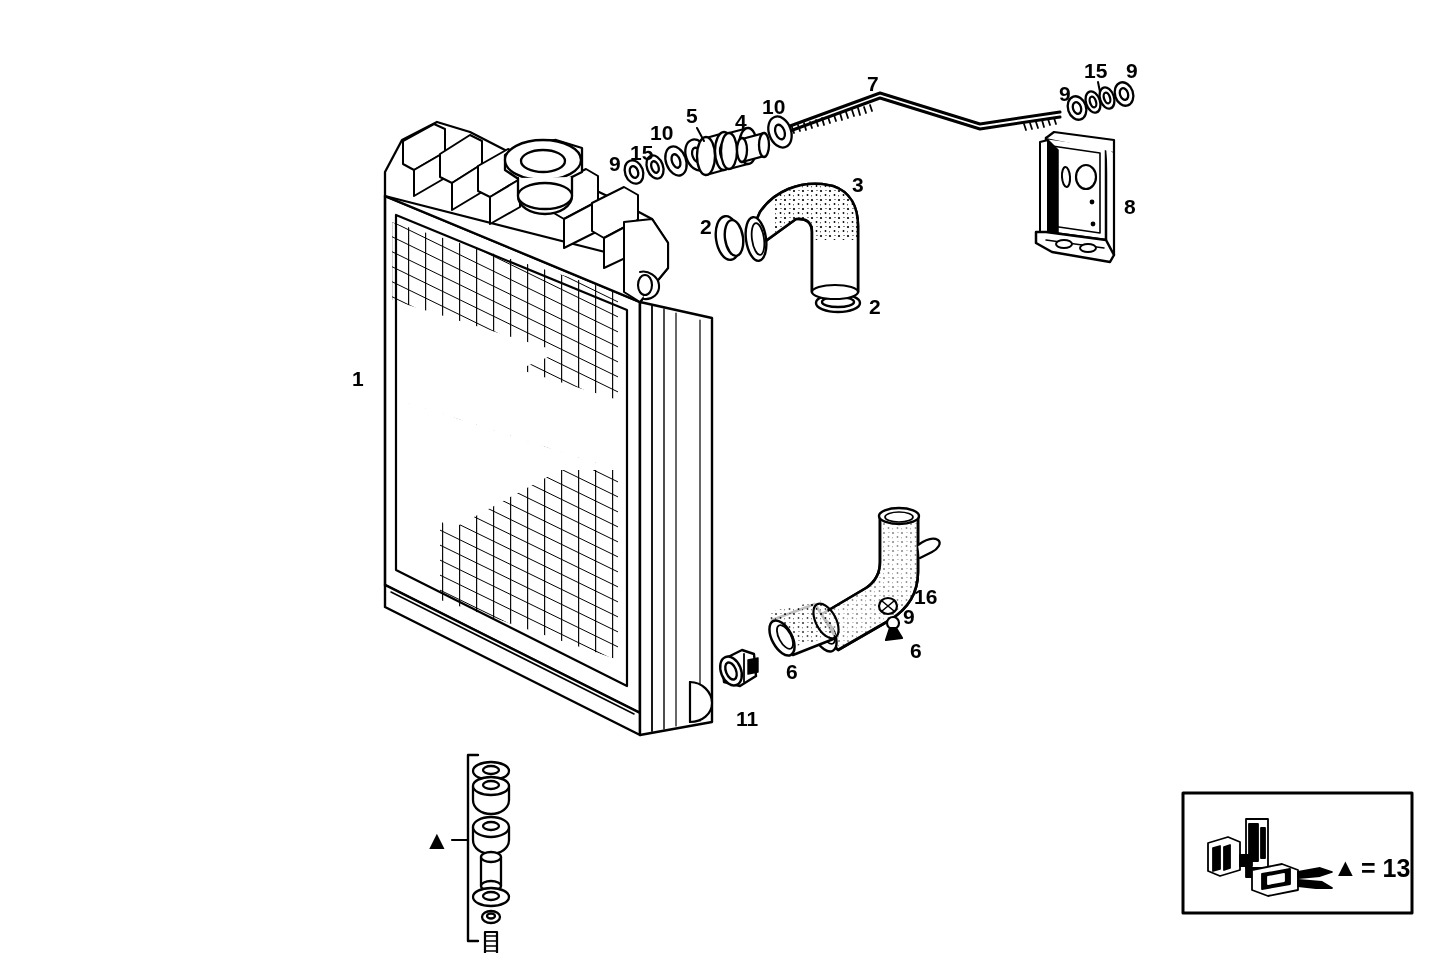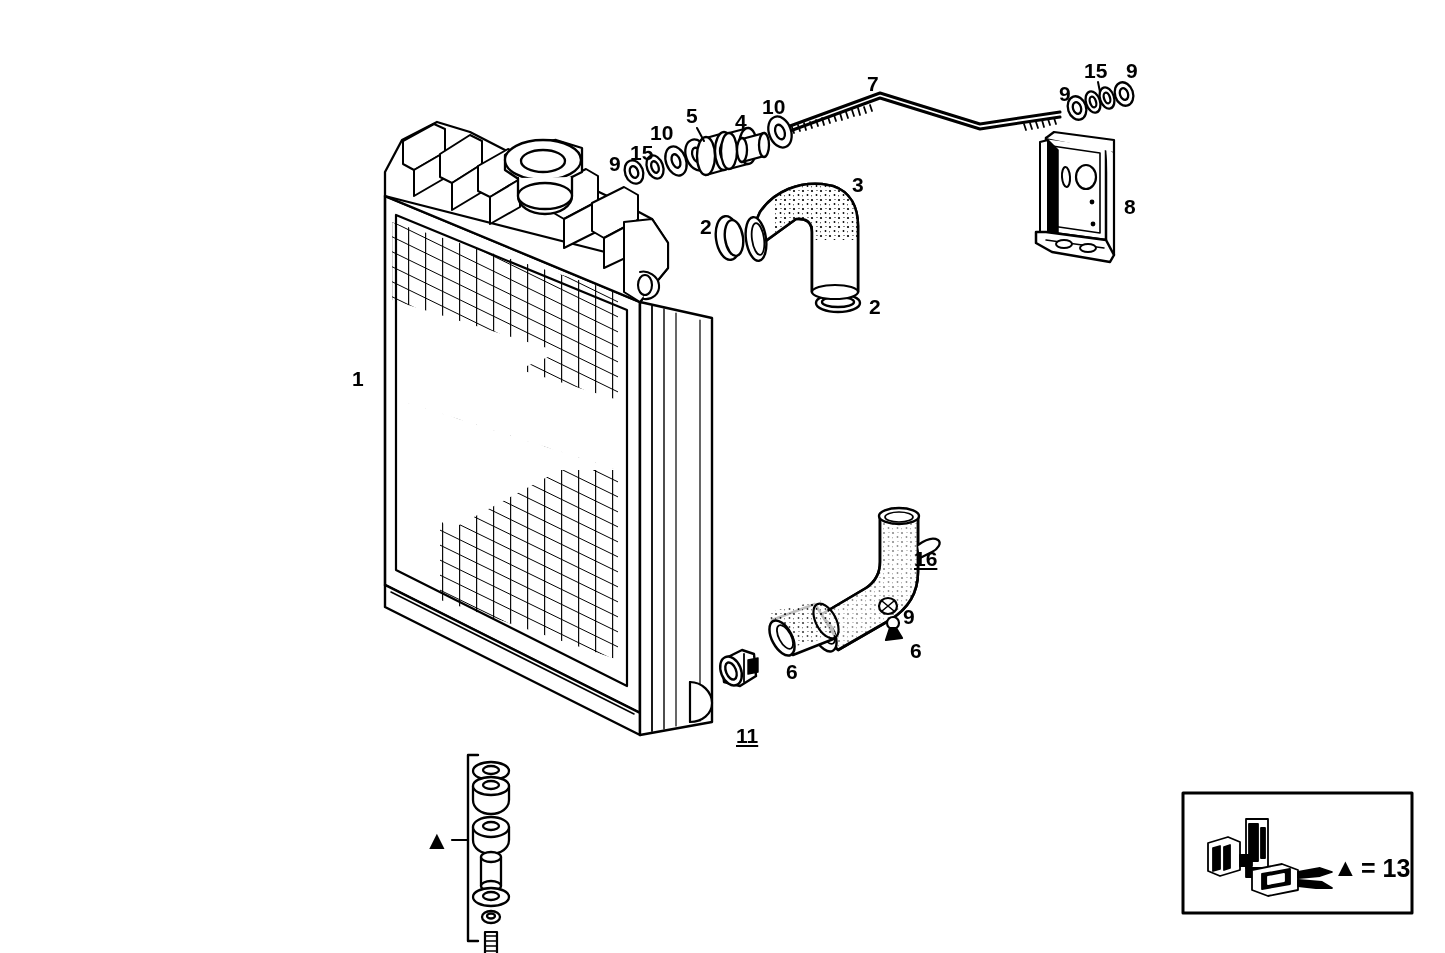--- a/index.html
+++ b/index.html
@@ -390,24 +390,24 @@
   <div class="callout" style="left:630px; top:142px;">15</div>
   <div class="callout" style="left:650px; top:122px;">10</div>
   <div class="callout" style="left:686px;  top:105px;">5</div>
   <div class="callout" style="left:735px;  top:111px;">4</div>
   <div class="callout" style="left:762px; top:96px;">10</div>
   <div class="callout" style="left:867px;  top:73px;">7</div>
   <div class="callout" style="left:1059px; top:83px;">9</div>
   <div class="callout" style="left:1084px; top:60px;">15</div>
   <div class="callout" style="left:1126px; top:60px;">9</div>
   <div class="callout" style="left:1124px; top:196px;">8</div>
-  <div class="callout" style="left:914px;  top:548px;text-decoration:underline;">16</div>
+  <div class="callout" style="left:914px;  top:586px;">16</div>
   <div class="callout" style="left:903px;  top:606px;">9</div>
   <div class="callout" style="left:910px;  top:640px;">6</div>
   <div class="callout" style="left:786px;  top:661px;">6</div>
-  <div class="callout" style="left:736px;  top:725px;text-decoration:underline;">11</div>
+  <div class="callout" style="left:736px;  top:708px;">11</div>
 
   <div class="callout" style="left:424px; top:827px; font-size:26px;">▲</div>
 
   <div class="legend-eq" style="left:1333px; top:855px;">▲</div>
   <div class="legend-eq" style="left:1361px; top:856px;text-align:center;">= 13</div>
 
 </div>
 
 </body></html>

